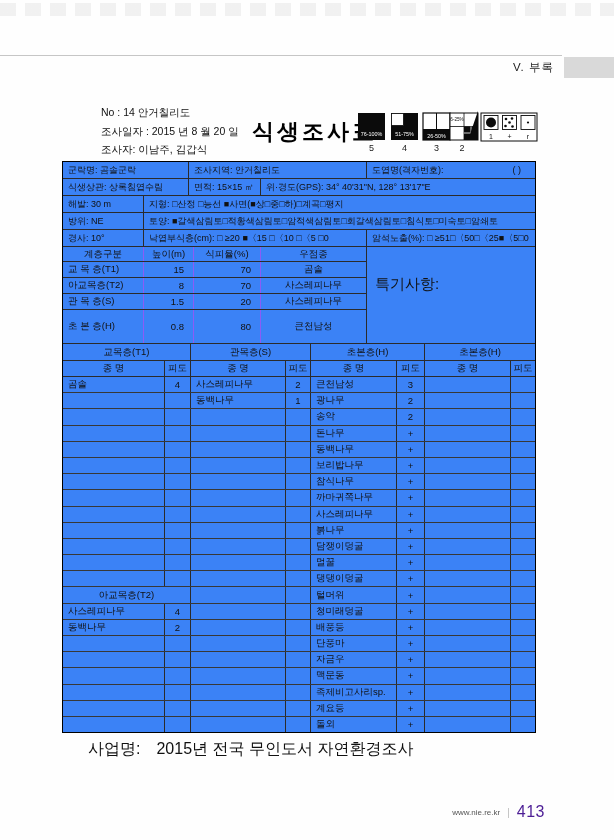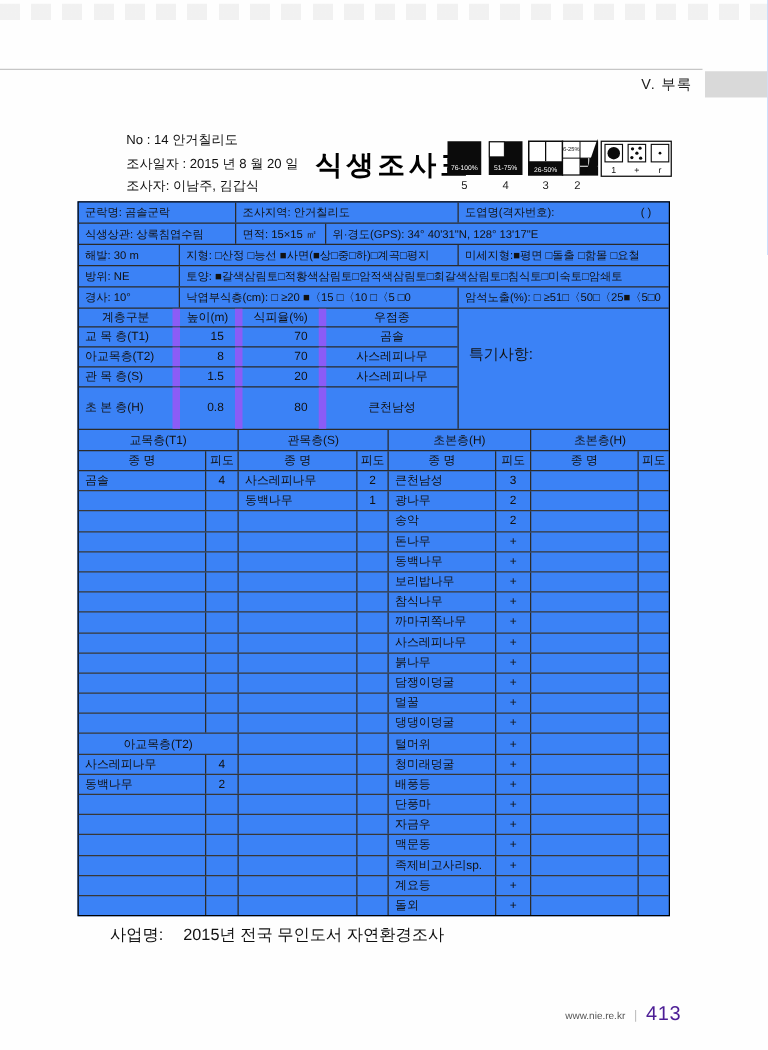--- a/index.html
+++ b/index.html
@@ -31,43 +31,43 @@
   .w81{width:81px;flex:none;} .w223{width:223px;flex:none;} .grow{flex:1;}
   .map-cell{justify-content:space-between;padding-right:14px;}
 
   
   .layer-wrap{height:96px;flex:none;display:flex;border-bottom:1px solid #2b2b2b;}
   .layer-left{width:304px;flex:none;display:flex;flex-direction:column;border-right:1px solid #2b2b2b;box-sizing:border-box;}
   .lrow{display:flex;border-bottom:1px solid #2b2b2b;height:16px;flex:none;box-sizing:border-box;}
   .lrow.lhead{height:15px;}
   .lrow:last-child{border-bottom:none;flex:1;}
   .lc0{width:81px;flex:none;} .lc1{width:50px;flex:none;} .lc2{width:67px;flex:none;} .lc3{flex:1;}
-  .lc{display:flex;align-items:center;border-right:6px solid #8b5cf6;box-sizing:border-box;padding:0 2px;}
+  .lc{display:flex;align-items:center;border-right:1px solid #8b5cf6;box-sizing:border-box;padding:0 2px;}
   .lc:last-child{border-right:none;}
   .ctr{justify-content:center;} .rt{justify-content:flex-end;padding-right:9px;}
   .lname{padding-left:5px;}
   .dbh-row{align-items:center;padding-left:5px;}
-  .notes-cell{flex:1;padding:28px 0 0 8px;box-sizing:border-box;font-size:12px;}
+  .notes-cell{flex:1;padding:28px 0 0 8px;box-sizing:border-box;font-size:15px;}
 
   
   .sgrow{height:17px;flex:none;}
   .sg{display:flex;align-items:center;justify-content:center;border-right:1px solid #2b2b2b;box-sizing:border-box;}
   .sg:last-child{border-right:none;}
   .sg0{width:128px;flex:none;} .sg1{width:120px;flex:none;} .sg2{width:114px;flex:none;} .sg3{flex:1;}
   .schead{height:16px;flex:none;justify-content:space-between;}
   .sbody{flex:1;display:flex;flex-direction:column;}
   .srow{display:flex;flex:1;border-bottom:1px solid #383838;box-sizing:border-box;}
   .srow:last-child{border-bottom:none;}
   .c0{width:102px;flex:none;} .c1{width:26px;flex:none;justify-content:center;padding:0;}
   .c2{width:95px;flex:none;} .c3{width:25px;flex:none;justify-content:center;padding:0;}
   .c4{width:86px;flex:none;} .c5{width:28px;flex:none;justify-content:center;padding:0;}
   .c6{width:86px;flex:none;} .c7{flex:1;justify-content:center;padding:0;}
   .cm{width:128px;flex:none;justify-content:center;padding:0;}
 
-  .project-line{position:absolute;left:88px;top:739px;font-size:13px;color:#111;display:flex;gap:16px;}
+  .project-line{position:absolute;left:88px;top:739px;font-size:16px;color:#111;display:flex;gap:16px;}
   .page-footer{position:absolute;top:785px;right:69px;display:flex;align-items:center;gap:7px;margin-top:18px;}
   .page-footer .site{font-size:8px;color:#555;}
   .page-footer .sep{color:#bbb;font-size:10px;}
   .page-footer .pnum{font-size:16px;color:#4c1d95;font-weight:300;letter-spacing:0.5px;}
 </style>
 </head>
 <body>
 
 <div class="page">
 
@@ -150,21 +150,20 @@
       </div>
     </div>
     <div class="row irow">
       <div class="cell w126">식생상관: 상록침엽수림</div>
       <div class="cell w72">면적: 15×15 ㎡</div>
       <div class="cell grow">위·경도(GPS): 34° 40'31"N, 128° 13'17"E</div>
     </div>
     <div class="row irow">
       <div class="cell w81">해발: 30 m</div>
       <div class="cell w223">지형: □산정 □능선 ■사면(■상□중□하)□계곡□평지</div>
-      <div class="cell grow">미세지형:■평면 □돌출 □함몰 □요철</div>
     </div>
     <div class="row irow">
       <div class="cell w81">방위: NE</div>
       <div class="cell grow">토양: ■갈색삼림토□적황색삼림토□암적색삼림토□회갈색삼림토□침식토□미숙토□암쇄토</div>
     </div>
     <div class="row irow">
       <div class="cell w81">경사:  10°</div>
       <div class="cell w223">낙엽부식층(cm): □ ≥20  ■〈15  □〈10  □〈5  □0</div>
       <div class="cell grow">암석노출(%): □ ≥51□〈50□〈25■〈5□0</div>
     </div>

